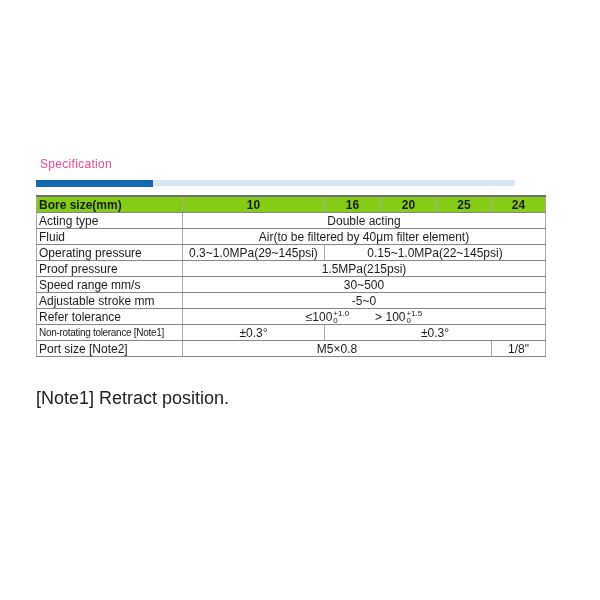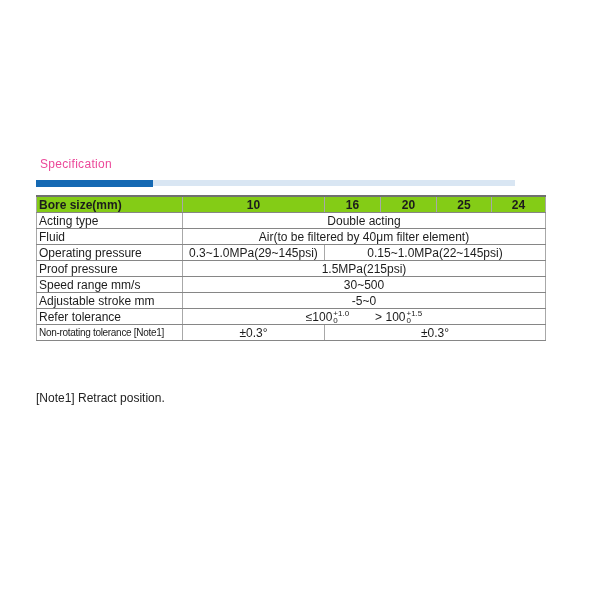--- a/index.html
+++ b/index.html
@@ -28,21 +28,21 @@
   }
   table.spec{border:1px solid #7a7a7a;border-top:2px solid #707070;}
   tr.hdr td{background:#84cc16;font-weight:bold;}
   td.lbl{text-align:left;padding-left:5px;}
   td.val{text-align:center;}
   td.sm{font-size:10px;letter-spacing:-0.3px;padding-left:4px;margin-top:12px;}
   .tolexp{display:inline-flex;align-items:flex-start;vertical-align:middle;}
   .tolexp.second{margin-left:26px;}
   .stack{display:inline-flex;flex-direction:column;justify-content:center;
          font-size:8px;line-height:7px;margin-left:1px;text-align:left;}
-  .notes{position:absolute;left:36px;top:390px;font-size:12px;color:#222;}
+  .notes{position:absolute;left:36px;top:390px;font-size:18px;color:#222;}
   .notes div{height:17px;line-height:17px;}
 </style>
 </head>
 <body>
 
 <div class="page-title">Specification</div>
 
 <div class="accent-bar">
   <div class="dark"></div>
   <div class="light"></div>
@@ -107,18 +107,23 @@
               <span>0</span>
             </span>
           </span>
     </td>
   </tr>
   <tr>
     <td class="lbl sm">Non-rotating tolerance [Note1]</td>
     <td class="val">±0.3°</td>
     <td class="val" colspan="4">±0.3°</td>
   </tr>
+  <tr>
+    <td class="lbl">Port size [Note2]</td>
+    <td class="val" colspan="4">M5×0.8</td>
+    <td class="val">1/8"</td>
+  </tr>
 </tbody>
   </table>
 
 <div class="notes">
   <div>[Note1] Retract position.</div>
 </div>
 
 </body></html>

